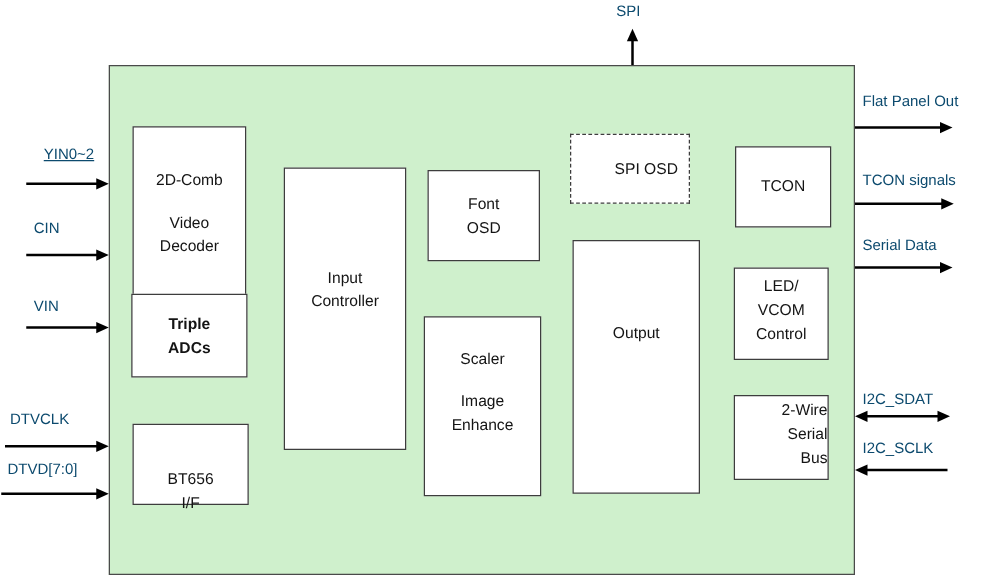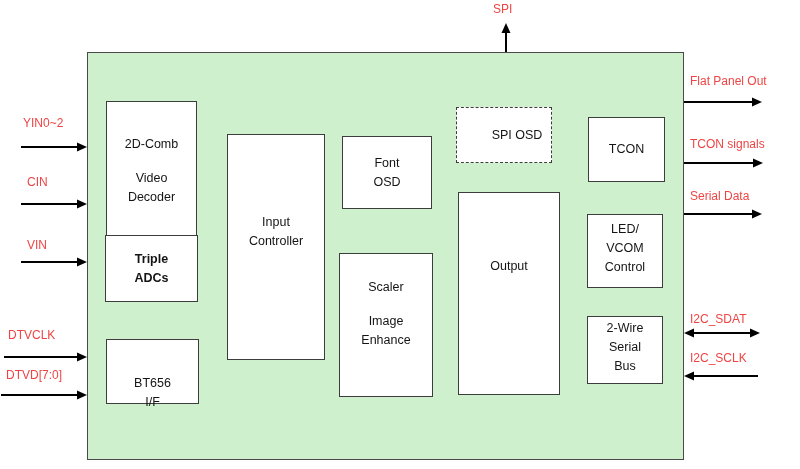--- a/index.html
+++ b/index.html
@@ -35,21 +35,21 @@
   }
   .block.dashed {
     border: 1px dashed #3d3d3d;
   }
   .block-text { width: 100%; }
   .bline { white-space: nowrap; }
   .spacer { height: 15px; }
   .port-label {
     position: absolute;
     font-size: 12px;
-    color: #ef4444;
+    color: #0c4a6e;
     white-space: nowrap;
     line-height: 14px;
   }
   svg.arrows {
     position: absolute;
     left: 0;
     top: 0;
     pointer-events: none;
   }
 </style>
@@ -161,27 +161,27 @@
       </div>
     </div>
     <div class="block" style="left: 587px; top: 214px; width: 76px; height: 74px;">
       <div class="block-text" style="transform: translateY(-3px);">
         <div class="bline">LED/</div>
         <div class="bline">VCOM</div>
         <div class="bline">Control</div>
       </div>
     </div>
     <div class="block" style="left: 587px; top: 316px; width: 76px; height: 68px;">
-      <div class="block-text" style="transform: translateY(-3px);">
+      <div class="block-text" style="transform: translateY(-3px); text-align: right;">
         <div class="bline">2-Wire</div>
         <div class="bline">Serial</div>
         <div class="bline">Bus</div>
       </div>
     </div>
-    <div class="port-label" style="left: 23px; top: 116px;">YIN0~2</div>
+    <div class="port-label" style="left: 35px; top: 116px; text-decoration: underline;">YIN0~2</div>
     <div class="port-label" style="left: 27px; top: 175px;">CIN</div>
     <div class="port-label" style="left: 27px; top: 238px;">VIN</div>
     <div class="port-label" style="left: 8px; top: 328px;">DTVCLK</div>
     <div class="port-label" style="left: 6px; top: 368px;">DTVD[7:0]</div>
     <div class="port-label" style="left: 493px; top: 2px;">SPI</div>
     <div class="port-label" style="left: 690px; top: 74px;">Flat Panel Out</div>
     <div class="port-label" style="left: 690px; top: 137px;">TCON signals</div>
     <div class="port-label" style="left: 690px; top: 189px;">Serial Data</div>
     <div class="port-label" style="left: 690px; top: 312px;">I2C_SDAT</div>
     <div class="port-label" style="left: 690px; top: 351px;">I2C_SCLK</div>

